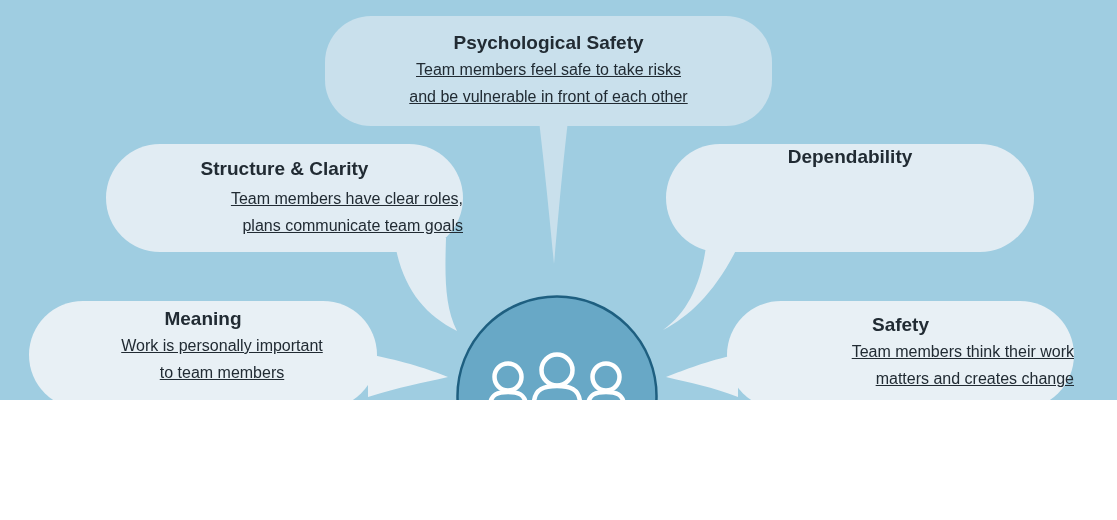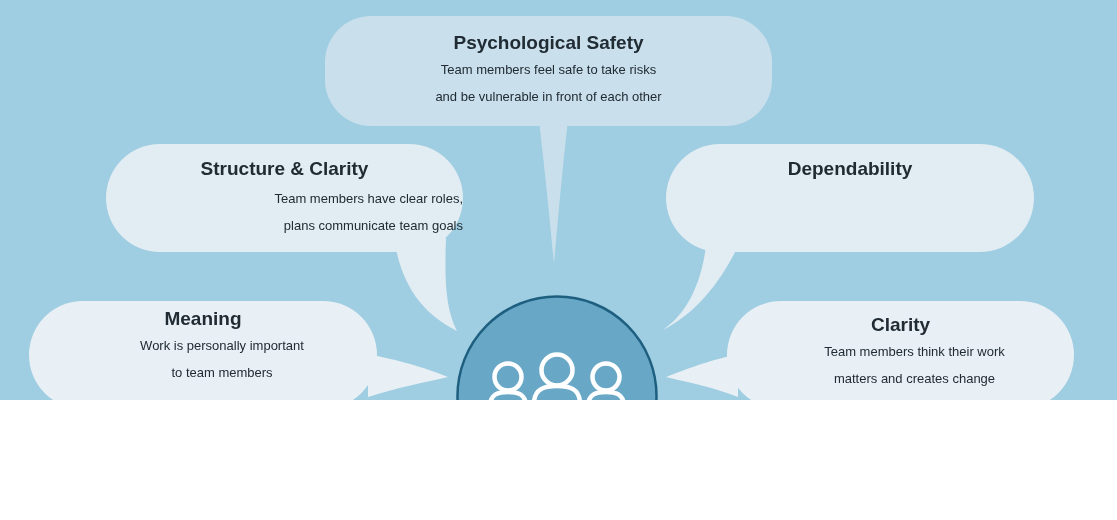--- a/index.html
+++ b/index.html
@@ -43,23 +43,24 @@
     color: var(--text, #212b33);
     text-align: center;
   }
   .bubble .title {
     font-size: 19px;
     line-height: 26px;
     font-weight: bold;
     white-space: pre-line;
   }
   .bubble .body {
-    font-size: 13px;
+    font-size: 16px;
     line-height: 27px;
     white-space: pre-line;
+    text-decoration: underline;
   }
   
   .pos-ps {
     left: 325px; top: 16px; width: 447px; height: 110px;
     border-radius: 46px;
     background: var(--bubble-top, #c9e0ec);
     padding-top: 14px;
   }
   
   .pos-sc {
@@ -68,39 +69,39 @@
     background: var(--bubble-mid, #e1ecf3);
     padding-top: 12px;
   }
   .pos-sc .title, .pos-dep .title { margin-bottom: 3px; }
   .pos-sc .body  { text-align: right; padding-left: 24px; }
   
   .pos-dep {
     left: 666px; top: 144px; width: 368px; height: 108px;
     border-radius: 54px;
     background: var(--bubble-mid, #e1ecf3);
-    padding-top: 12px;
+    padding-top: 0;
   }
   .pos-dep .body { text-align: left; padding-left: 31px; }
   
   .pos-mean {
     left: 29px; top: 301px; width: 348px; height: 108px;
     border-radius: 54px;
     background: var(--bubble-bottom, #e8f0f5);
     padding-top: 5px;
   }
   .pos-mean .body { text-align: center; padding-left: 38px; }
   
   .pos-imp {
     left: 727px; top: 301px; width: 347px; height: 108px;
     border-radius: 54px;
     background: var(--bubble-bottom, #e8f0f5);
     padding-top: 11px;
   }
-  .pos-imp .body { text-align: center; padding-left: 28px; }
+  .pos-imp .body { text-align: right; padding-left: 28px; }
 </style>
 </head>
 <body>
 
 <div class="canvas">
 
   <svg class="overlay" viewBox="0 0 1117 520" aria-hidden="true">
 
     <path class="tail-top" d="M 538,112 C 546,180 551,232 554,264 C 557,232 561,180 569,112 Z"></path>
     <path class="tail-mid" d="M 394,238 C 401,286 423,314 457,331 C 444,306 445,272 446,238 Z"></path>
@@ -140,18 +141,18 @@
     <div class="title">Dependability</div>
   </div>
 
   <div class="bubble pos-mean">
     <div class="title">Meaning</div>
     <div class="body">Work is personally important
 to team members</div>
   </div>
 
   <div class="bubble pos-imp">
-    <div class="title">Clarity</div>
+    <div class="title">Safety</div>
     <div class="body">Team members think their work
 matters and creates change</div>
   </div>
 
 </div>
 
 </body></html>

